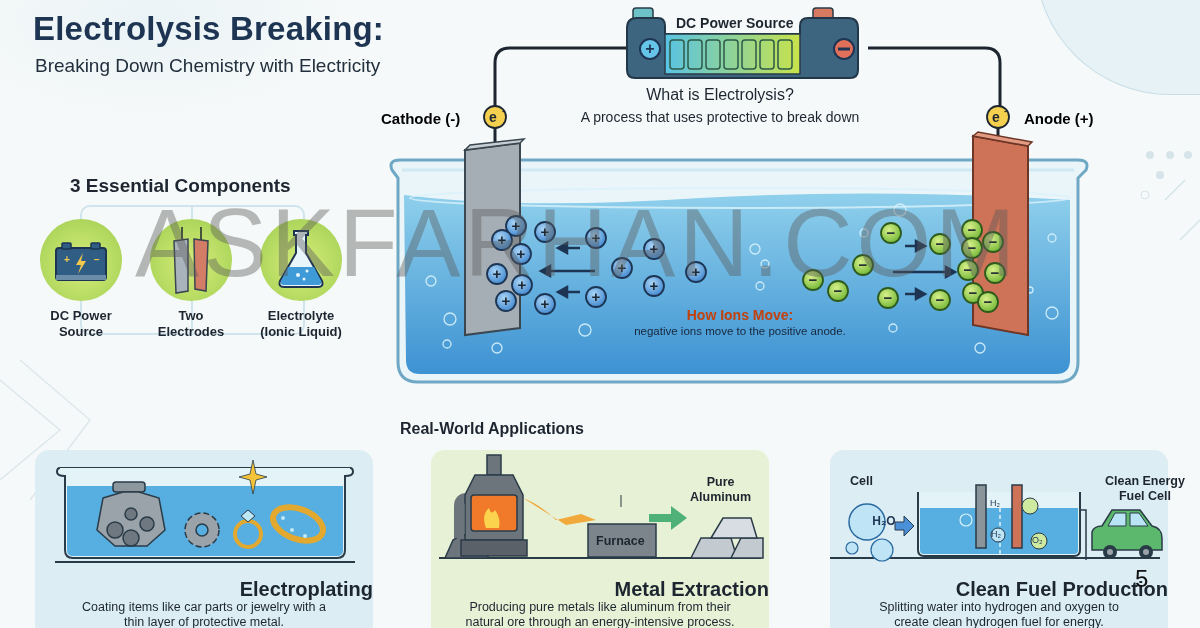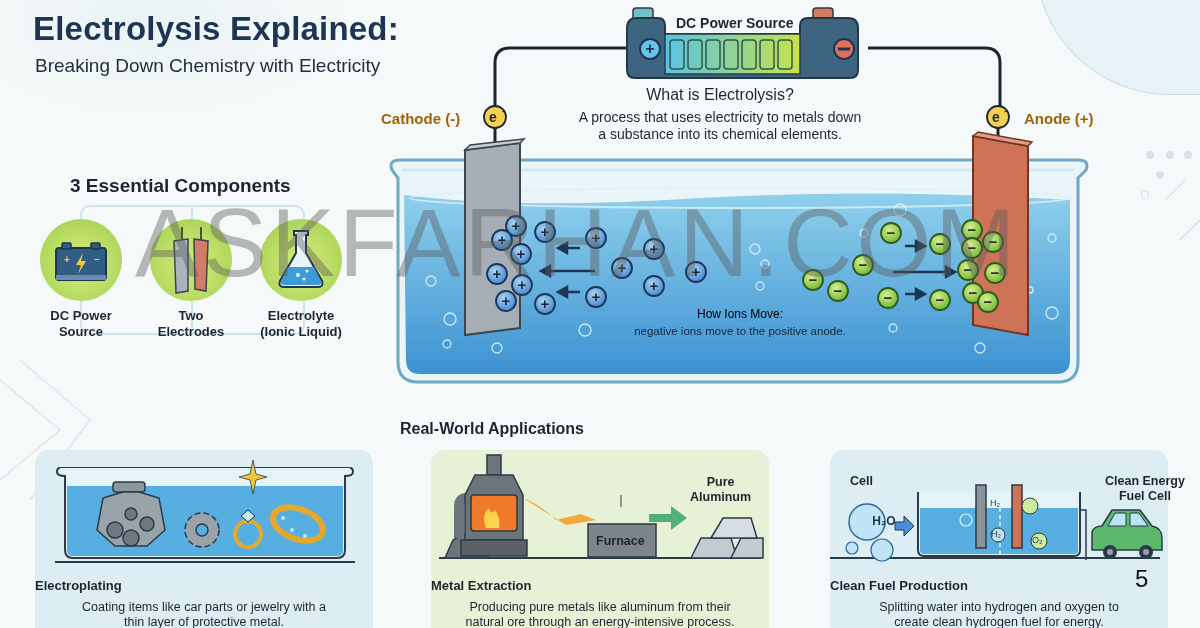--- a/index.html
+++ b/index.html
@@ -33,37 +33,37 @@
   .comp-circle {
     position: absolute; width: 82px; height: 82px; border-radius: 50%;
     background: radial-gradient(circle at 50% 55%, #d6ec7a 0%, #b8dc63 55%, #9cca4f 100%);
     top: 219px;
   }
   .comp-label { position: absolute; top: 308px; width: 110px; text-align: center; font-size: 13px; font-weight: 700; line-height: 16px; color: #1d2630; }
 
   
   .main-svg { position: absolute; left: 0; top: 0; }
 
-  .label-bold { font-weight: 700; font-size: 15px; color: #a16207; white-space: nowrap; }
+  .label-bold { font-weight: 700; font-size: 15px; color: #000000; white-space: nowrap; }
   .what-title { left: 560px; top: 86px; width: 320px; text-align: center; font-size: 16px; font-weight: 400; color: #1d2630; }
   .what-desc { left: 560px; top: 109px; width: 320px; text-align: center; font-size: 14px; line-height: 17px; color: #1d2630; }
-  .ions-title { left: 620px; top: 307px; width: 240px; text-align: center; font-size: 12px; font-weight: 400; color: #000000; }
+  .ions-title { left: 620px; top: 307px; width: 240px; text-align: center; font-size: 14px; font-weight: 700; color: #c2410c; }
   .ions-desc { left: 585px; top: 324px; width: 310px; text-align: center; font-size: 11.5px; line-height: 15px; color: #16263a; }
   .dc-label { left: 676px; top: 15px; font-size: 14px; font-weight: 700; color: #1d2630; white-space: nowrap; }
 
   .watermark {
     left: 135px; top: 188px; font-size: 96px; color: rgba(90,90,90,0.42); letter-spacing: 4px; white-space: nowrap; font-weight: 400;
   }
 
   
   .apps-title { left: 400px; top: 420px; width: 400px; font-size: 16px; font-weight: 700; color: #1d2630; }
   .card { position: absolute; top: 450px; width: 338px; height: 190px; border-radius: 14px; }
   .card-blue { background: #dcedf4; }
   .card-green { background: #e6f1d6; }
-  .card-title { position: absolute; top: 578px; width: 338px; text-align: left; font-size: 13px; font-weight: 700; color: #1d2630; }
+  .card-title { position: absolute; top: 578px; width: 338px; text-align: right; font-size: 20px; font-weight: 700; color: #1d2630; }
   .card-desc { position: absolute; top: 600px; width: 338px; text-align: center; font-size: 12.5px; line-height: 15px; color: #1d2630; }
   .page-num { left: 1135px; top: 565px; font-size: 24px; color: #111; }
   .small-label { font-size: 12.5px; font-weight: 700; color: #1d2630; text-align: center; line-height: 15px; white-space: nowrap; }
 </style>
 </head>
 <body>
 
 <div class="bg-blob-left"></div>
 <div class="bg-blob"></div>
 <svg class="deco-lines" viewBox="0 0 120 160">
@@ -71,21 +71,21 @@
 </svg>
 <svg class="deco-right" viewBox="0 0 60 120">
   <circle cx="10" cy="25" r="4" fill="#d6e4ea"></circle>
     <circle cx="30" cy="25" r="4" fill="#d6e4ea"></circle>
     <circle cx="48" cy="25" r="4" fill="#d6e4ea"></circle>
   <circle cx="20" cy="45" r="4" fill="#d6e4ea"></circle>
     <circle cx="5" cy="65" r="4" fill="none" stroke="#d6e4ea"></circle>
   <path d="M25 70 L45 50 M40 110 L60 90" stroke="#d6e4ea" stroke-width="1.5"></path>
 </svg>
 
-<div class="abs title">Electrolysis Explained:</div>
+<div class="abs title">Electrolysis Breaking:</div>
 <div class="abs subtitle">Breaking Down Chemistry with Electricity</div>
 
 <div class="abs comp-title">3 Essential Components</div>
 <div class="abs comp-frame"></div>
 <div class="abs comp-frame-mid"></div>
 
 <div class="comp-circle" style="left:40px">
   <svg width="82" height="82" viewBox="0 0 82 82">
     <rect x="16" y="29" width="50" height="32" rx="3" fill="#2f5d84" stroke="#1d3553" stroke-width="2"></rect>
     <rect x="22" y="24" width="9" height="6" rx="1" fill="#2f5d84" stroke="#1d3553" stroke-width="1.5"></rect>
@@ -349,22 +349,21 @@
       </g>
     </g>
 </svg>
 
 <div class="abs dc-label">DC Power Source</div>
 <div class="abs label-bold" style="left:381px; top:110px;">Cathode (-)</div>
 <div class="abs label-bold" style="left:1024px; top:110px;">Anode (+)</div>
 
 <div class="abs what-title">What is Electrolysis?</div>
 <div class="abs what-desc">
-  <div>A process that uses electricity to metals down</div>
-  <div>a substance into its chemical elements.</div>
+  <div>A process that uses protective to break down</div>
 </div>
 
 <div class="abs ions-title">How Ions Move:</div>
 <div class="abs ions-desc">
   <div>negative ions move to the positive anode.</div>
 </div>
 
 <div class="abs apps-title">Real-World Applications</div>
 
 <div class="card card-blue" style="left:35px"></div>

